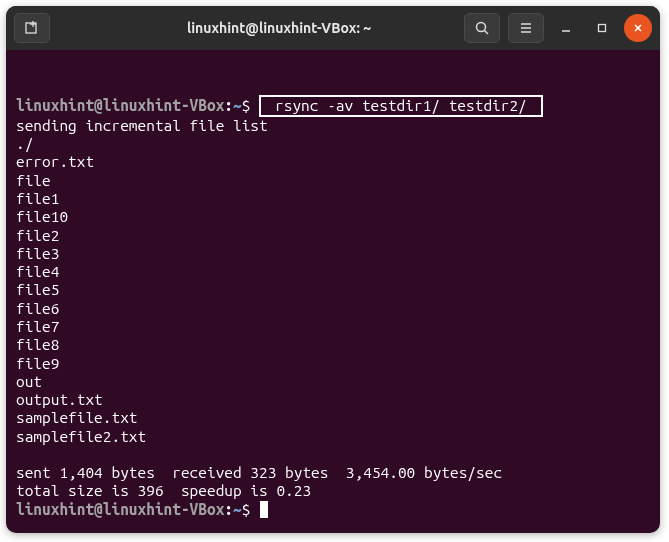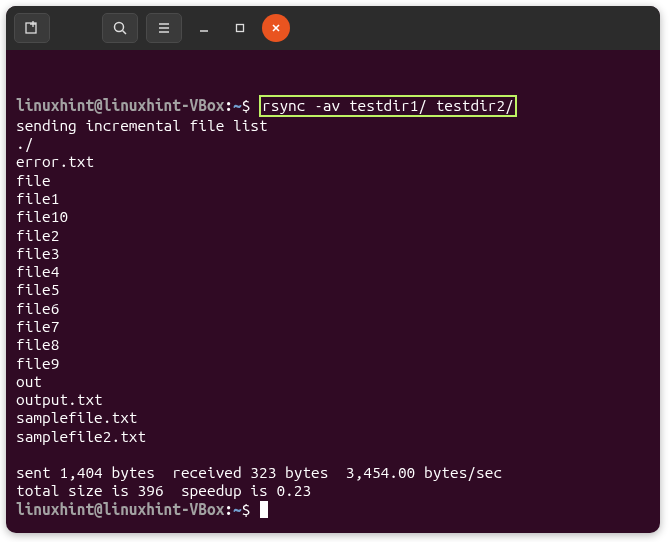--- a/index.html
+++ b/index.html
@@ -90,22 +90,22 @@
       font-weight: bold;
     }
     .prompt-colon {
       color: #ffffff;
       font-weight: bold;
     }
     .prompt-dollar {
       color: #ffffff;
     }
     .highlight-box {
-      border: 2px solid #bef264;
-      padding: 0 1px;
+      border: 2px solid #ffffff;
+      padding: 0 14px;
       display: inline-block;
     }
     .cursor {
       display: inline-block;
       width: 8px;
       height: 17px;
       background: #ffffff;
       vertical-align: text-bottom;
       margin-left: 1px;
     }
@@ -120,20 +120,21 @@
 <div class="window">
   <div class="titlebar">
     <div class="tb-btn">
       <svg width="16" height="16" viewBox="0 0 16 16">
           <rect x="2" y="3" width="10" height="10" fill="none" stroke="#ddd" stroke-width="1.3"></rect>
           <line x1="9" y1="1" x2="9" y2="7" stroke="#ddd" stroke-width="1.3"></line>
           <line x1="6" y1="4" x2="12" y2="4" stroke="#ddd" stroke-width="1.3"></line>
         </svg>
     </div>
     <div class="tb-spacer1"></div>
+    <div class="tb-title">linuxhint@linuxhint-VBox: ~</div>
     <div class="tb-btn">
       <svg width="16" height="16" viewBox="0 0 16 16">
           <circle cx="7" cy="7" r="4.5" fill="none" stroke="#ddd" stroke-width="1.5"></circle>
           <line x1="10.5" y1="10.5" x2="14" y2="14" stroke="#ddd" stroke-width="1.5"></line>
         </svg>
     </div>
     <div class="tb-btn">
       <svg width="16" height="16" viewBox="0 0 16 16">
           <line x1="3" y1="4" x2="13" y2="4" stroke="#ddd" stroke-width="1.5"></line>
           <line x1="3" y1="8" x2="13" y2="8" stroke="#ddd" stroke-width="1.5"></line>

